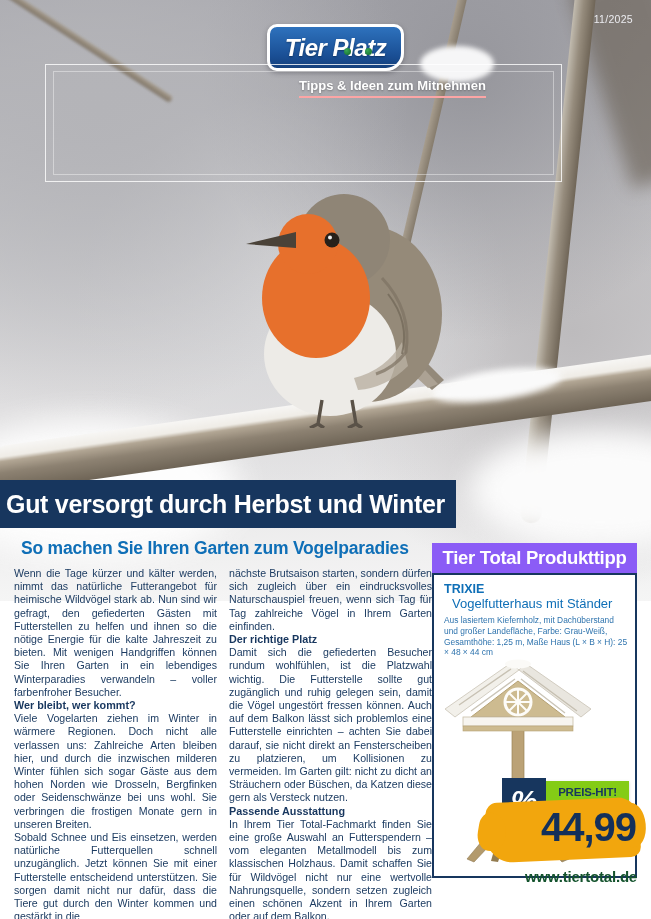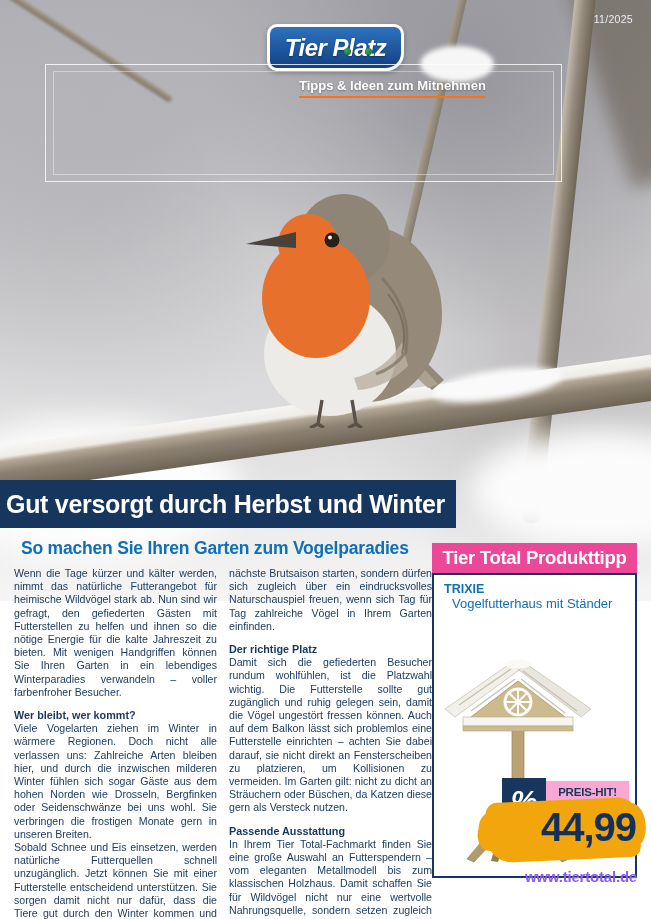--- a/index.html
+++ b/index.html
@@ -57,68 +57,68 @@
   .logo-dot { position:absolute; width:7px; height:7px; border-radius:50%;
     background:radial-gradient(circle at 35% 35%, #39a857, #0f6328); }
   .logo-dot.d1 { left:74px; top:21px; }
   .logo-dot.d2 { left:95px; top:21px; }
 
   .frame1 { position:absolute; left:45px; top:64px; width:517px; height:118px;
     border:1px solid rgba(255,255,255,.8); }
   .frame2 { position:absolute; left:53px; top:71px; width:501px; height:104px;
     border:1px solid rgba(255,255,255,.4); }
   .tagline { position:absolute; left:299px; top:78px; color:#fff; font-weight:bold; font-size:13px;
-    padding-bottom:3px; border-bottom:2px solid #f97316; text-shadow:0 1px 2px rgba(0,0,0,.3); }
+    padding-bottom:3px; border-bottom:2px solid #fca5a5; text-shadow:0 1px 2px rgba(0,0,0,.3); }
   .masthead { position:absolute; left:46px; top:52px; color:#fff; font-weight:bold;
     font-size:126px; line-height:1; letter-spacing:-6px;
     text-shadow:0 4px 10px rgba(55,55,65,.4); }
 
   
   .banner { position:absolute; left:0; top:480px; width:456px; height:48px;
     background:#17365e; color:#fff; font-weight:bold; font-size:25px;
     line-height:48px; padding-left:6px; letter-spacing:-0.3px; }
 
   
   .article-title { position:absolute; left:14px; top:538px; width:420px;
     color:#0f6fb7; font-weight:bold; font-size:17.5px; letter-spacing:-0.2px;margin-left:7px; }
   .columns { position:absolute; left:14px; top:567px; width:418px; display:flex; gap:12px; }
   .col { width:203px; }
   .col p { font-size:10.6px; line-height:13.2px; color:#1d3c62; text-align:justify; }
-  .col h4 { font-size:10.8px; line-height:13.2px; color:#17365e; margin-top:10px; }
+  .col h4 { font-size:10.8px; line-height:13.2px; color:#17365e; }
 
   
   .side-header { position:absolute; left:432px; top:543px; width:205px; height:30px;
-    background:#ec4899; color:#fff; font-weight:bold; font-size:18.5px;
+    background:#8b5cf6; color:#fff; font-weight:bold; font-size:18.5px;
     text-align:center; line-height:30px; letter-spacing:-0.3px; }
   .side-box { position:absolute; left:432px; top:573px; width:205px; height:305px;
     border:2px solid #17365e; background:#fff; }
   .side-brand { position:absolute; left:444px; top:582px; color:#0f6fb7; font-weight:bold; font-size:12.5px; }
   .side-product { position:absolute; left:444px; top:596px; color:#0f6fb7; font-size:13px;margin-left:8px; }
   .side-desc { position:absolute; left:444px; top:615px; width:184px;
     color:#2f74ae; font-size:8.4px; line-height:10.8px; }
   .feeder { position:absolute; left:441px; top:655px; width:155px; height:214px; }
 
   .percent-box { position:absolute; left:502px; top:778px; width:44px; height:46px;
     background:#17365e; z-index:3; display:flex; align-items:center; justify-content:center; }
   .percent-box span { color:#fff; font-weight:bold; font-style:italic; font-size:30px; }
   .preishit-box { position:absolute; left:546px; top:781px; width:83px; height:23px;
-    background:#f9a8d4; box-shadow:0 1px 3px rgba(0,0,0,.18); z-index:2;
+    background:#84cc16; box-shadow:0 1px 3px rgba(0,0,0,.18); z-index:2;
     color:#17365e; font-weight:bold; font-size:11.5px; text-align:center; line-height:23px; letter-spacing:-0.2px; }
   .price-stroke { position:absolute; left:486px; top:800px; width:154px; height:60px;
     background:#f2a60d; transform:rotate(-2.5deg);
     border-radius:12px 22px 10px 26px; z-index:4; }
   .price-stroke::before { content:""; position:absolute; left:-8px; top:10px; width:28px; height:38px;
     background:#f2a60d; border-radius:40% 60% 50% 50%; transform:rotate(12deg); }
   .price-stroke::after { content:""; position:absolute; right:-6px; top:6px; width:26px; height:44px;
     background:#f2a60d; border-radius:55% 45% 60% 40%; transform:rotate(-10deg); }
   .price { position:absolute; left:494px; top:805px; width:142px; z-index:5;
     color:#14305a; font-weight:bold; font-size:40px; text-align:right; letter-spacing:-1px; }
 
   .website { position:absolute; left:432px; top:868px; width:205px; text-align:right;
-    color:#8b5cf6; font-weight:bold; font-size:15px; letter-spacing:-0.2px; }
+    color:#14532d; font-weight:bold; font-size:15px; letter-spacing:-0.2px; }
 </style>
 </head>
 <body>
 
 <div class="page">
 
   <div class="photo">
     <div class="photo-bg"></div>
     <div class="twig-left"></div>
     <div class="twig-up"></div>
@@ -178,20 +178,21 @@
       <p>Damit sich die gefiederten Besucher rundum wohlfühlen, ist die Platzwahl wichtig. Die Futterstelle sollte gut zugänglich und ruhig gelegen sein, damit die Vögel ungestört fressen können. Auch auf dem Balkon lässt sich problemlos eine Futterstelle einrichten – achten Sie dabei darauf, sie nicht direkt an Fensterscheiben zu platzieren, um Kollisionen zu vermeiden. Im Garten gilt: nicht zu dicht an Sträuchern oder Büschen, da Katzen diese gern als Versteck nutzen.</p>
       <h4>Passende Ausstattung</h4>
       <p>In Ihrem Tier Total-Fachmarkt finden Sie eine große Auswahl an Futterspendern – vom eleganten Metallmodell bis zum klassischen Holzhaus. Damit schaffen Sie für Wildvögel nicht nur eine wertvolle Nahrungsquelle, sondern setzen zugleich einen schönen Akzent in Ihrem Garten oder auf dem Balkon.</p>
     </div>
   </div>
 
   <div class="side-header">Tier Total Produkttipp</div>
   <div class="side-box"></div>
   <div class="side-brand">TRIXIE</div>
   <div class="side-product">Vogelfutterhaus mit Ständer</div>
+  <div class="side-desc">Aus lasiertem Kiefernholz, mit Dachüberstand und großer Landefläche, Farbe: Grau-Weiß, Gesamthöhe: 1,25 m, Maße Haus (L × B × H): 25 × 48 × 44 cm</div>
 
   <svg class="feeder" viewBox="0 0 155 214">
     <polygon points="71,150 26,204 33,207 79,158" fill="#b39a6c" stroke="#8f7950" stroke-width="0.6"></polygon>
     <polygon points="83,150 128,204 121,207 75,158" fill="#a78f60" stroke="#8f7950" stroke-width="0.6"></polygon>
     <polygon points="64,156 50,206 57,207 73,160" fill="#937c50"></polygon>
     <rect x="71" y="72" width="12" height="100" fill="#bba276" stroke="#9b8457" stroke-width="0.7"></rect>
     <polygon points="30,62 77,26 124,62" fill="#cdbb90" stroke="#b5a173" stroke-width="1"></polygon>
     <circle cx="77" cy="47" r="13" fill="none" stroke="#fdfcf8" stroke-width="3"></circle>
     <path d="M77,34 L77,60 M64,47 L90,47 M68,38 L86,56 M86,38 L68,56" stroke="#fdfcf8" stroke-width="2"></path>
     <polygon points="4,54 70,8 78,15 14,62" fill="#f2f0ea" stroke="#c9c3b5" stroke-width="0.8"></polygon>

